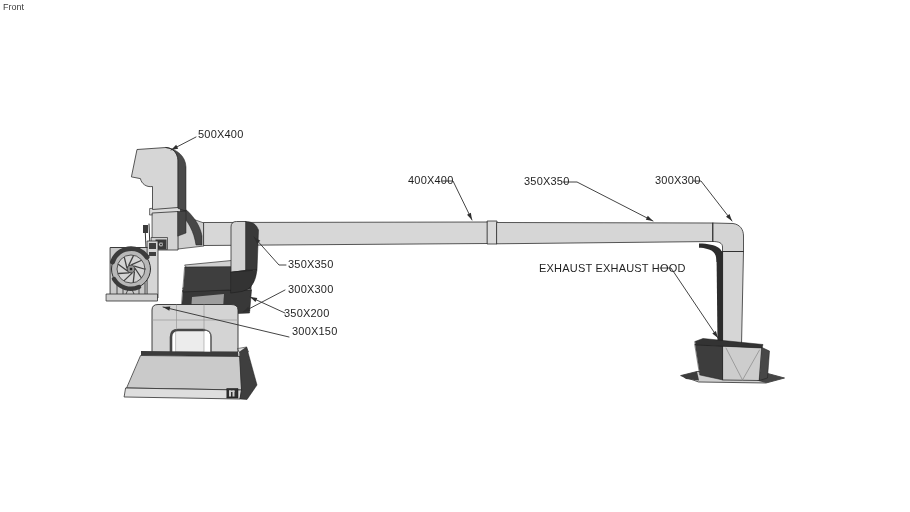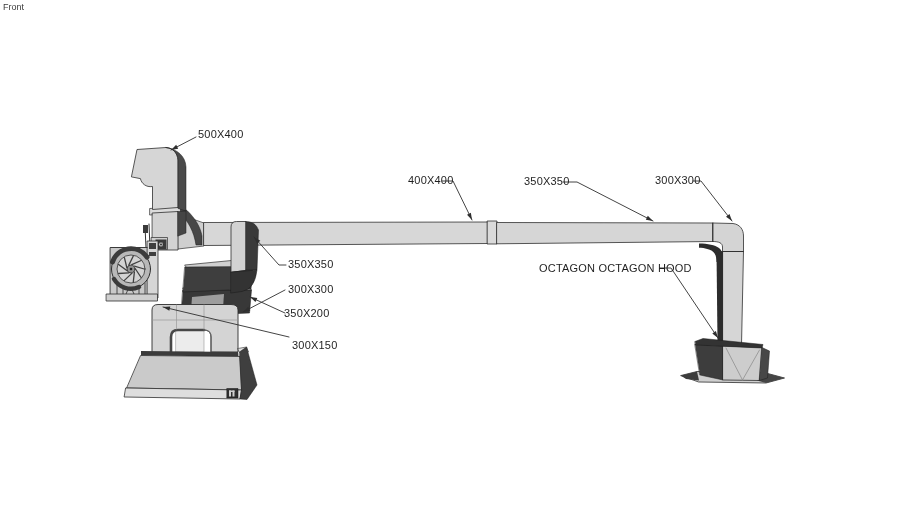--- a/index.html
+++ b/index.html
@@ -182,16 +182,16 @@
   </svg>
 
   <div id="labels-layer">
       <div class="dim-label" style="left: 198px; top: 129px;">500X400</div>
       <div class="dim-label" style="left: 408px; top: 175px;">400X400</div>
       <div class="dim-label" style="left: 524px; top: 176px;">350X350</div>
       <div class="dim-label" style="left: 655px; top: 175px;">300X300</div>
       <div class="dim-label" style="left: 288px; top: 259px;">350X350</div>
       <div class="dim-label" style="left: 288px; top: 284px;">300X300</div>
       <div class="dim-label" style="left: 284px; top: 308px;">350X200</div>
-      <div class="dim-label" style="left: 292px; top: 340px;">300X150</div>
-      <div class="dim-label" style="left: 539px; top: 263px;">OCTAGON OCTAGON HOOD</div>
+      <div class="dim-label" style="left: 292px; top: 326px;">300X150</div>
+      <div class="dim-label" style="left: 539px; top: 263px;">EXHAUST EXHAUST HOOD</div>
     </div>
 </div>
 
 </body></html>

